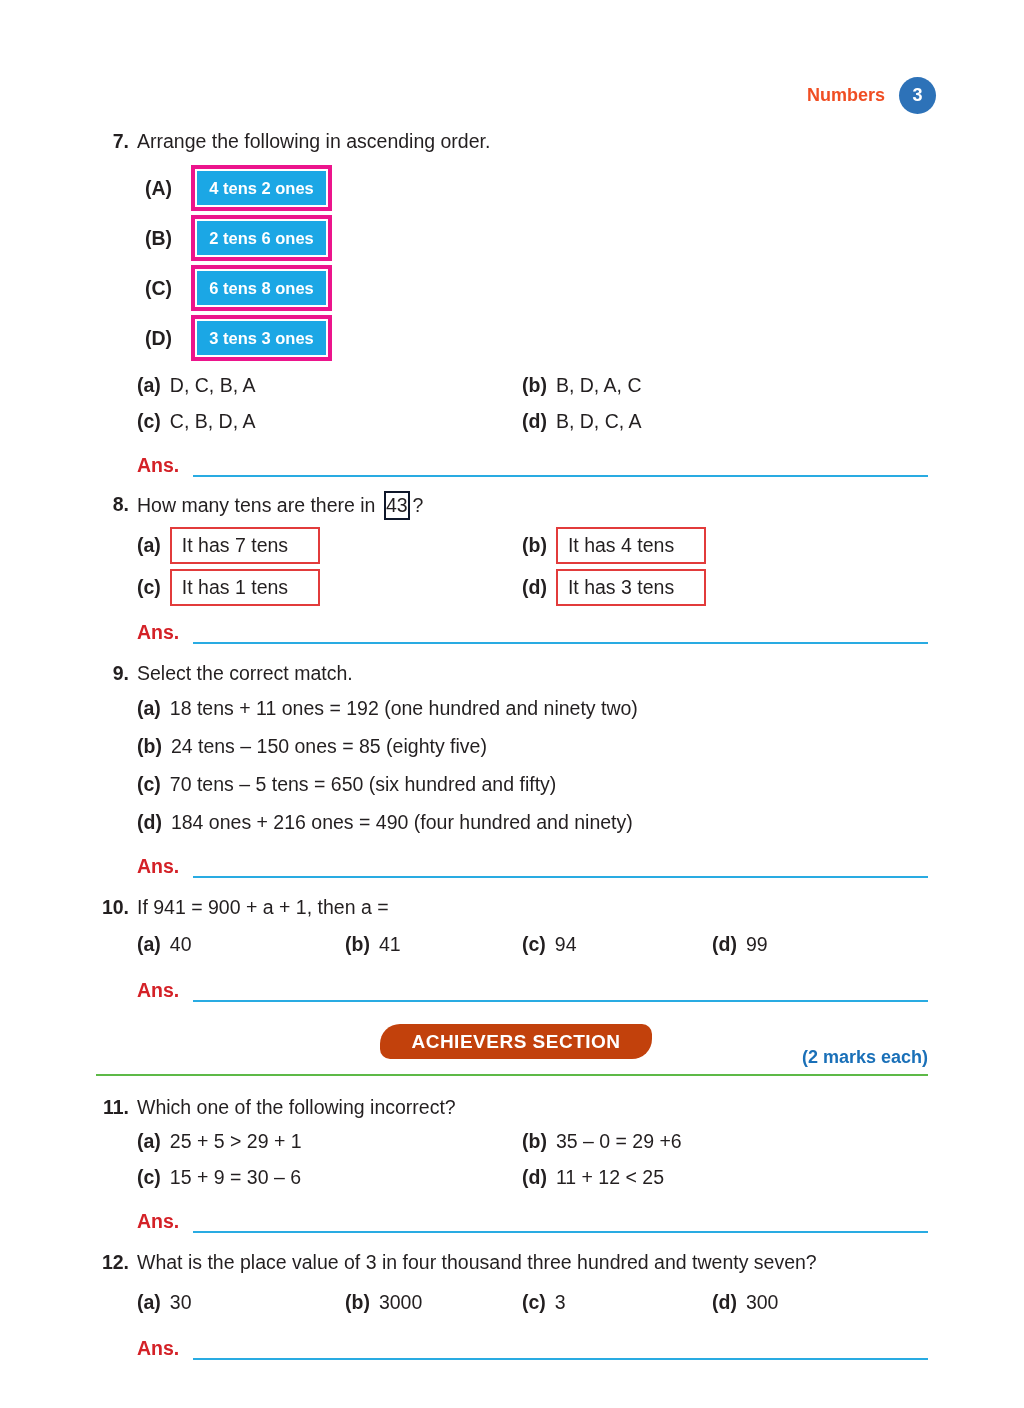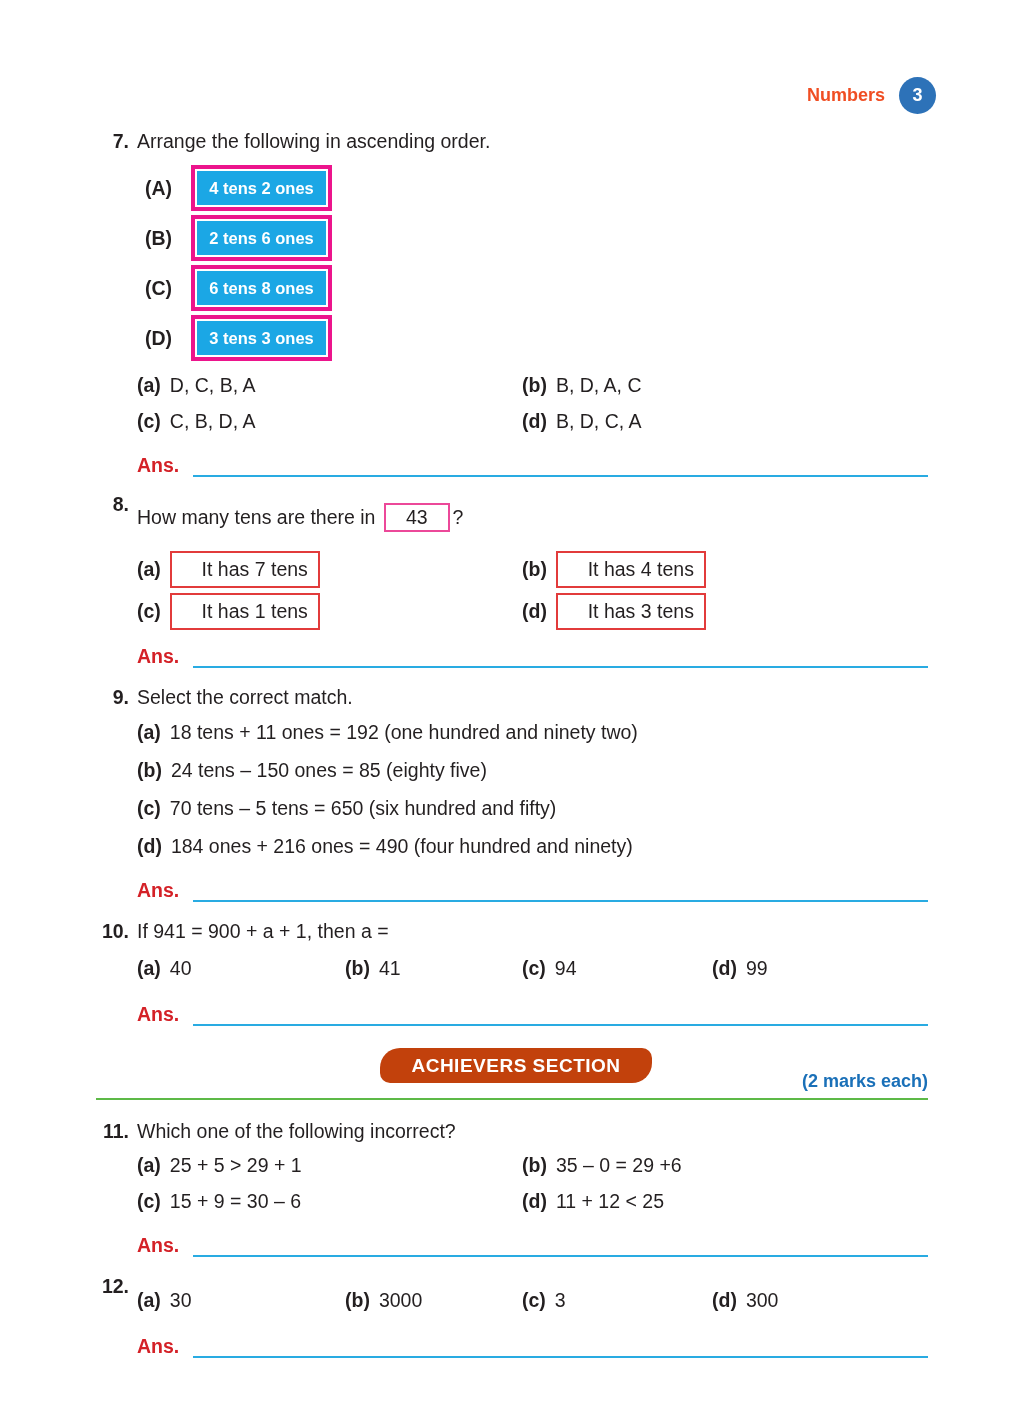--- a/index.html
+++ b/index.html
@@ -27,24 +27,24 @@
     padding:4px 0; margin-left:6px; }
 
   
   .choices-2col { display:grid; grid-template-columns:385px auto; row-gap:5px; margin-top:10px; }
   .choices-4col { display:grid; grid-template-columns:208px 177px 190px auto; margin-top:9px; }
   .choices-1col { display:grid; grid-template-columns:auto; row-gap:7px; margin-top:7px; }
   .choice { display:flex; align-items:center; font-size:19.5px; line-height:31px; }
   .choice-label { font-weight:bold; margin-right:9px; }
 
   
-  .red-box { border:2px solid #e23b3b; min-width:150px; text-align:right;
+  .red-box { border:2px solid #e23b3b; min-width:150px; text-align:left;
     padding:1px 10px; font-size:19.5px; }
-  .inline-red-box { display:inline-block; border:2px solid #ec4899; padding:0 20px;
-    margin:12px 3px; line-height:25px; }
+  .inline-red-box { display:inline-block; border:2px solid #0f172a; padding:0 0;
+    margin:0 3px; line-height:25px; }
   .choice-boxed { height:34px; }
 
   
   .ans-row { display:flex; align-items:flex-end; margin:12px 0 4px 41px; height:28px; }
   .ans-label { color:#d42127; font-weight:bold; font-size:19.5px; margin-right:14px; line-height:24px; }
   .ans-line { flex:1; border-bottom:2px solid #29abe2; height:24px; }
 
   
   .achievers-wrap { position:relative; margin-top:22px; height:44px; }
   .achievers-banner { position:absolute; left:284px; top:0; width:272px; height:35px;
@@ -239,20 +239,21 @@
     </div>
   </div>
   <div class="ans-row">
     <span class="ans-label">Ans.</span>
     <span class="ans-line"></span>
   </div>
 
   <div class="q-row mt16">
     <span class="q-num">12.</span>
     <div class="q-body">
+      <div>What is the place value of 3 in four thousand three hundred and twenty seven?</div>
       <div class="choices-4col" style="margin-top:12px;">
         <div class="choice">
           <span class="choice-label">(a)</span>
           <span>30</span>
         </div>
         <div class="choice">
           <span class="choice-label">(b)</span>
           <span>3000</span>
         </div>
         <div class="choice">

